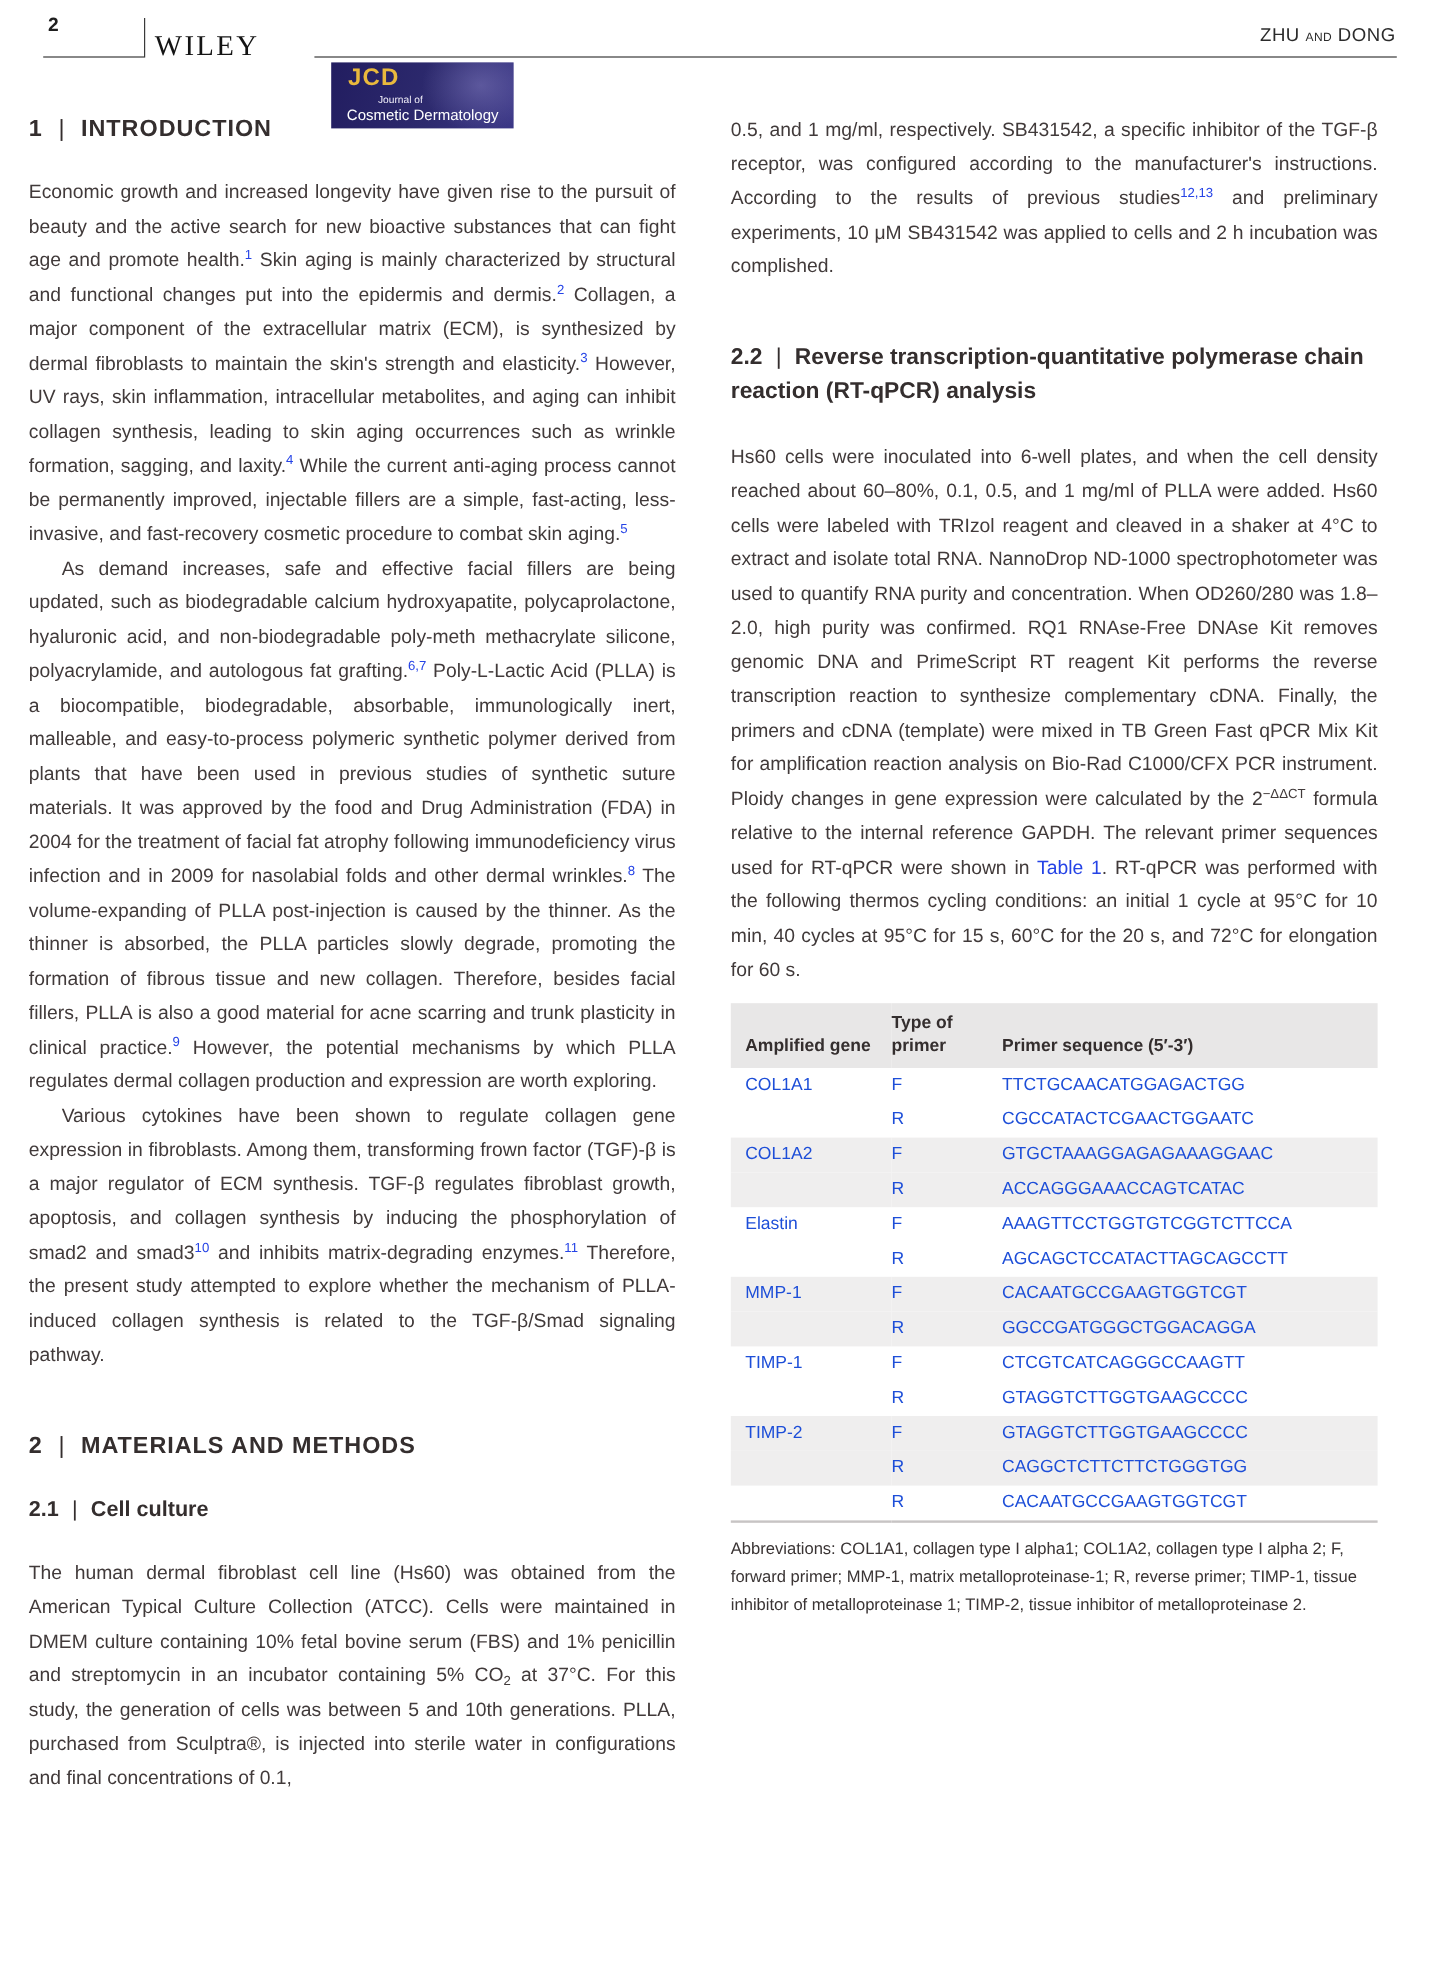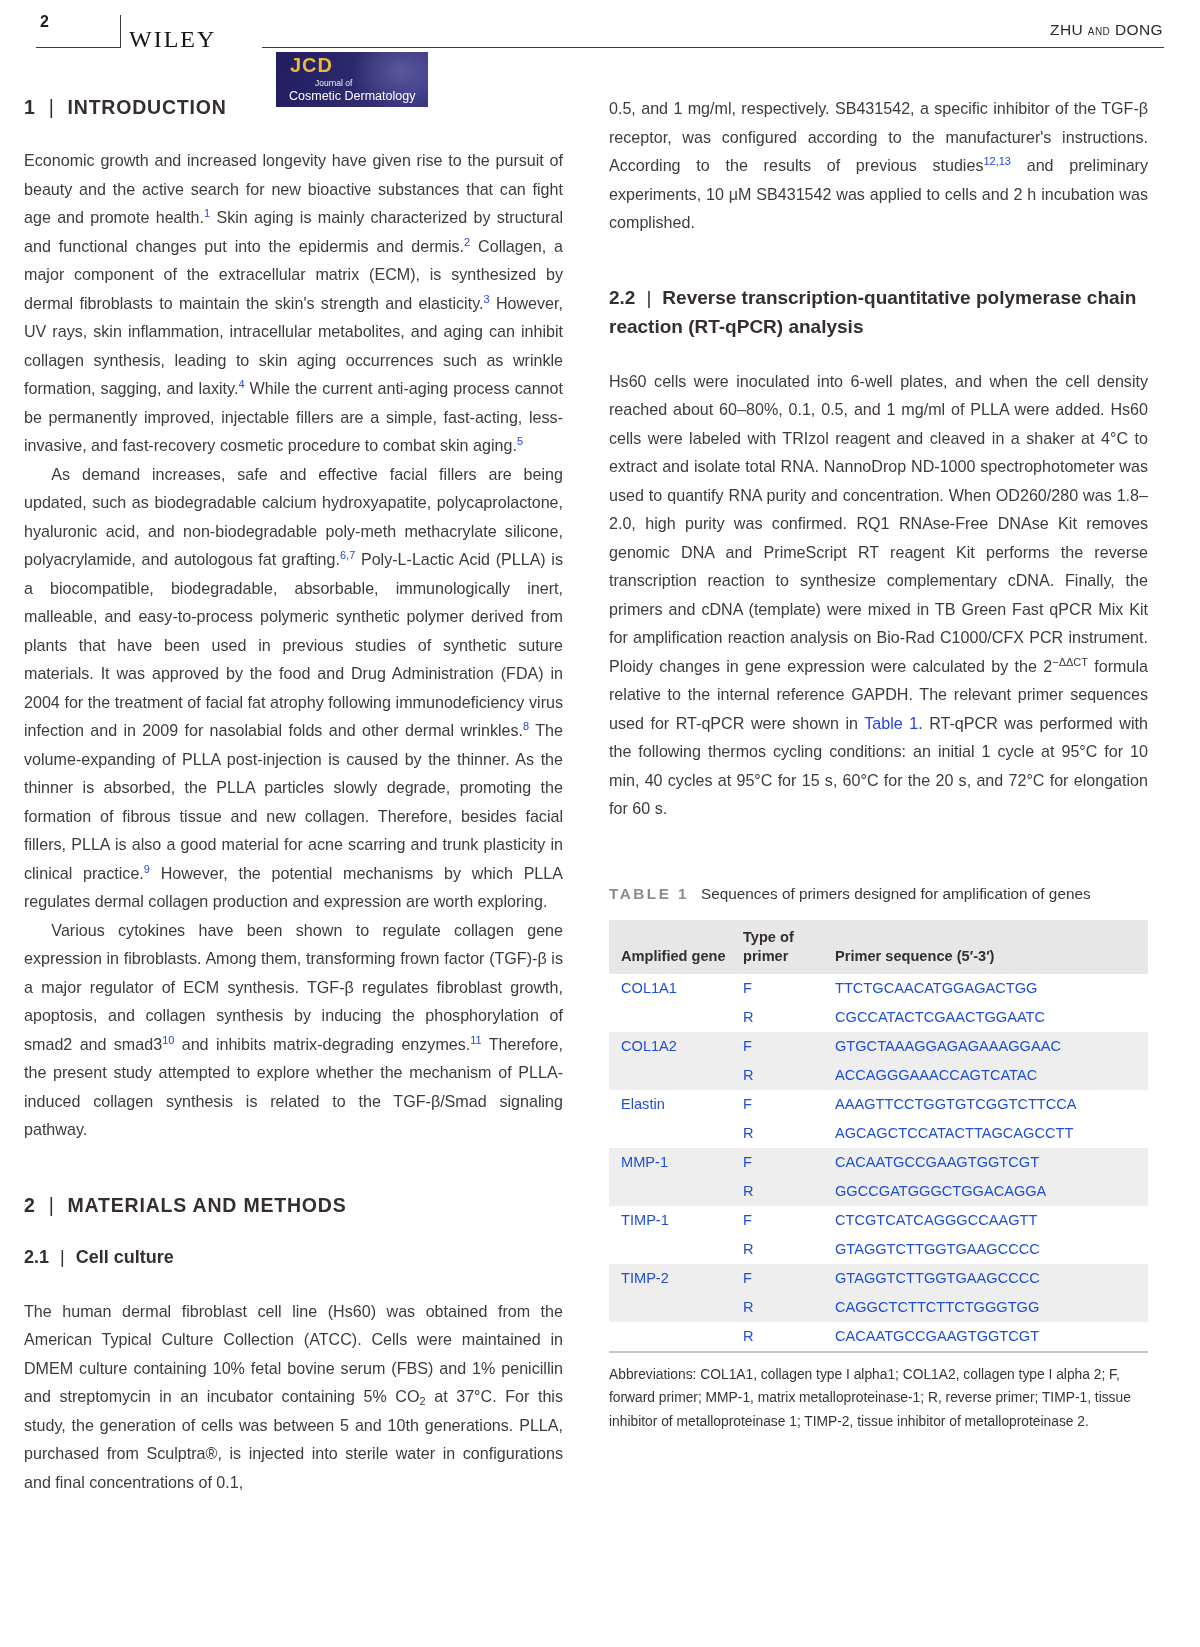--- a/index.html
+++ b/index.html
@@ -97,23 +97,20 @@
     </div>
 
     <div class="col">
       <p class="body"><span>0.5, and 1 mg/ml, respectively. SB431542, a specific inhibitor of the TGF-β receptor, was configured according to the manufacturer's instructions. According to the results of previous studies</span><span class="sup-ref">12,13</span><span> and preliminary experiments, 10 μM SB431542 was applied to cells and 2 h incubation was complished.</span></p>
 
       <h2 class="subsec subsec22">
         <span>2.2</span><span class="sepsm">|</span><span>Reverse transcription-quantitative polymerase chain reaction (RT-qPCR) analysis</span>
       </h2>
       <p class="body"><span>Hs60 cells were inoculated into 6-well plates, and when the cell density reached about 60–80%, 0.1, 0.5, and 1 mg/ml of PLLA were added. Hs60 cells were labeled with TRIzol reagent and cleaved in a shaker at 4°C to extract and isolate total RNA. NannoDrop ND-1000 spectrophotometer was used to quantify RNA purity and concentration. When OD260/280 was 1.8–2.0, high purity was confirmed. RQ1 RNAse-Free DNAse Kit removes genomic DNA and PrimeScript RT reagent Kit performs the reverse transcription reaction to synthesize complementary cDNA. Finally, the primers and cDNA (template) were mixed in TB Green Fast qPCR Mix Kit for amplification reaction analysis on Bio-Rad C1000/CFX PCR instrument. Ploidy changes in gene expression were calculated by the 2</span><span class="sup-plain">−ΔΔCT</span><span> formula relative to the internal reference GAPDH. The relevant primer sequences used for RT-qPCR were shown in </span><span class="text-link">Table 1</span><span>. RT-qPCR was performed with the following thermos cycling conditions: an initial 1 cycle at 95°C for 10 min, 40 cycles at 95°C for 15 s, 60°C for the 20 s, and 72°C for elongation for 60 s.</span></p>
 
-      <p class="tcap">
-        <span class="lbl">TABLE 1</span><span>Sequences of primers designed for amplification of genes</span>
-      </p>
 
       <table class="tbl">
         <thead>
           <tr>
             <th class="c1">Amplified gene</th>
             <th class="c2">Type of primer</th>
             <th>Primer sequence (5′-3′)</th>
           </tr>
         </thead>
         <tbody class="band">

